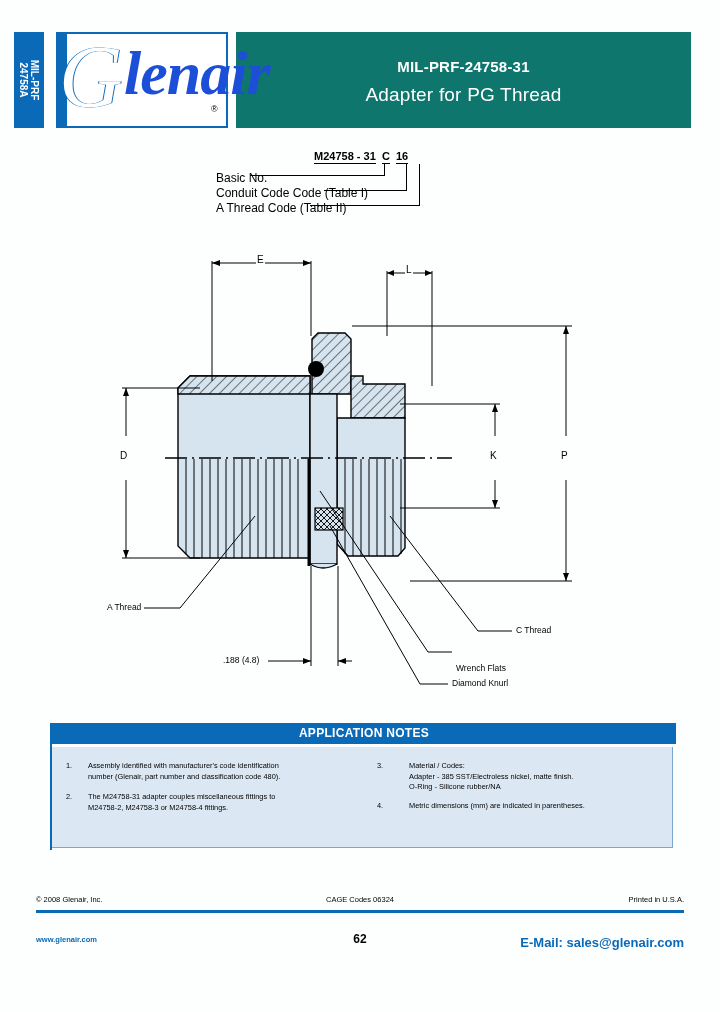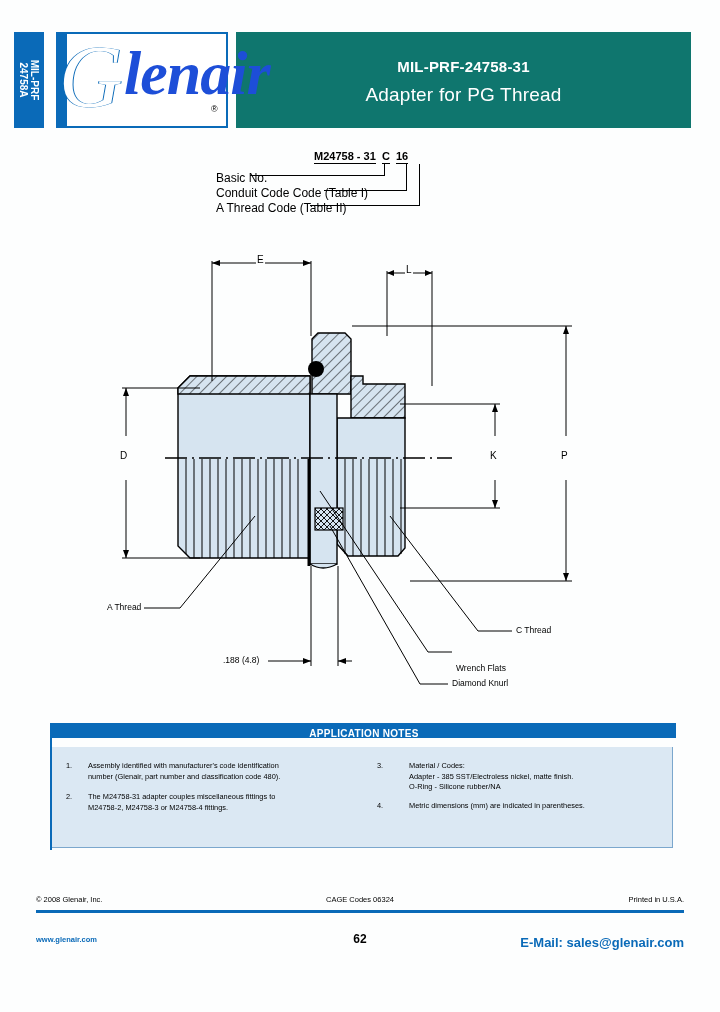--- a/index.html
+++ b/index.html
@@ -155,24 +155,24 @@
   
   .notes-panel {
     position: absolute;
     left: 50px; top: 723px;
     width: 624px; height: 127px;
     border-left: 2px solid #0a6ab8;
   }
   .notes-header {
     position: absolute;
     left: 0; top: 0;
-    width: 624px; height: 15px;
+    width: 624px; height: 21px;
     background: #0a6ab8;
     color: #fff;
-    font-size: 10px;
+    font-size: 12px;
     font-weight: bold;
     text-align: center;
     line-height: 21px;
     letter-spacing: 0.3px;
   }
   .notes-body {
     position: absolute;
     left: 0; top: 24px;
     width: 620px; height: 100px;
     background: #dbe8f3;

